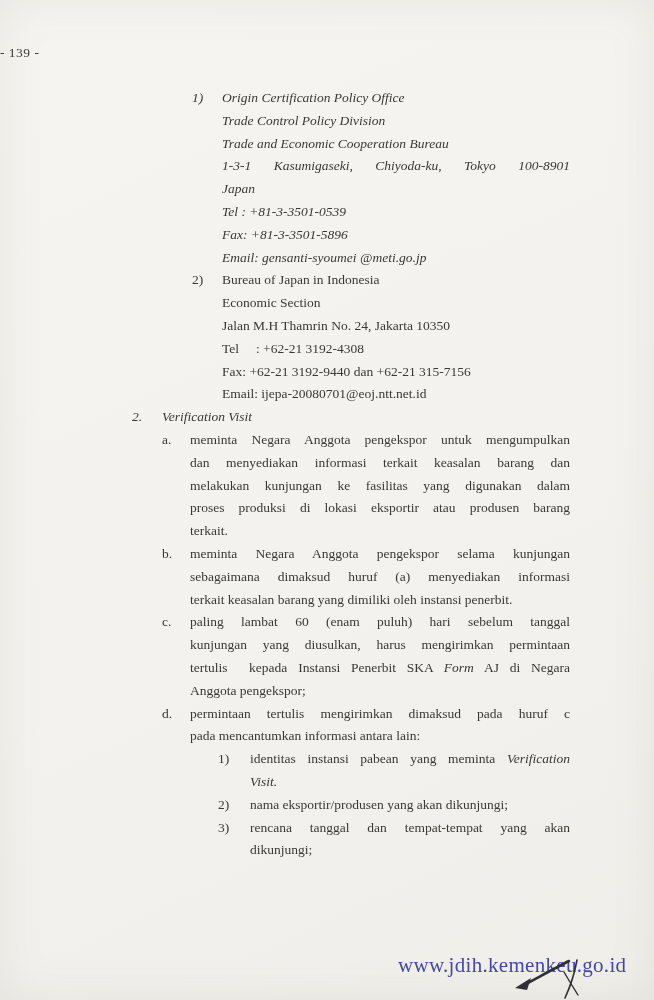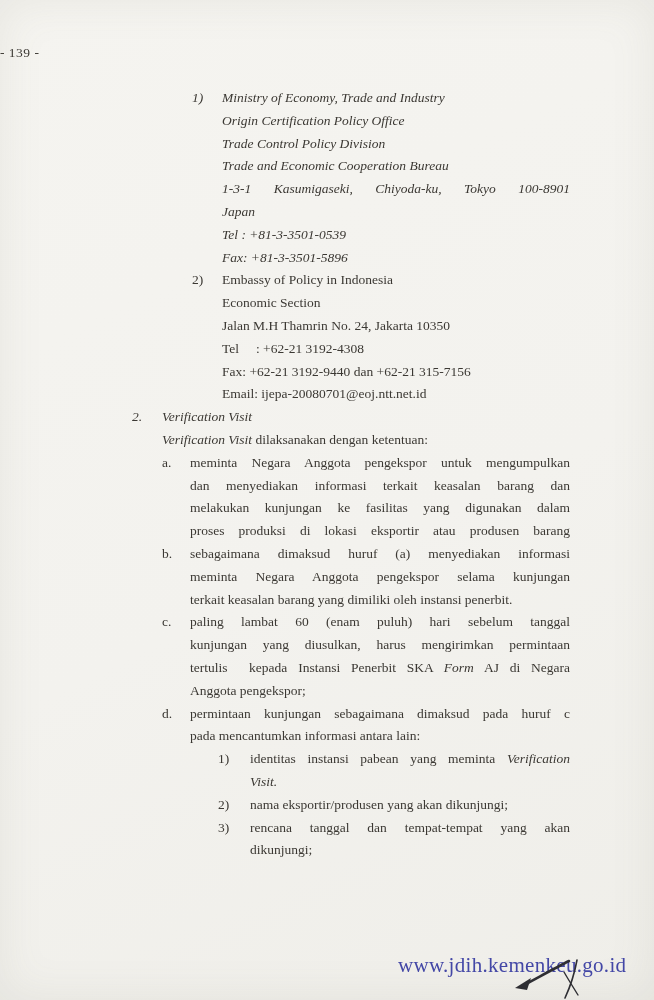--- a/index.html
+++ b/index.html
@@ -43,84 +43,84 @@
 
 <div class="page">
 
   <div class="pagenum">- 139 -</div>
 
   <div class="content">
 
     <div class="c-row">
       <div class="c-marker it">1)</div>
       <div class="c-body it">
-        <div>Ministry of Economy, Trade and Industry</div>
         <div>Origin Certification Policy Office</div>
         <div>Trade Control Policy Division</div>
         <div>Trade and Economic Cooperation Bureau</div>
         <div class="fj">1-3-1 Kasumigaseki, Chiyoda-ku, Tokyo 100-8901</div>
         <div>Japan</div>
         <div>Tel : +81-3-3501-0539</div>
         <div>Fax: +81-3-3501-5896</div>
+        <div>Email: gensanti-syoumei @meti.go.jp</div>
       </div>
     </div>
 
     <div class="c-row">
       <div class="c-marker">2)</div>
       <div class="c-body">
-        <div>Embassy of Policy in Indonesia</div>
+        <div>Bureau of Japan in Indonesia</div>
         <div>Economic Section</div>
         <div>Jalan M.H Thamrin No. 24, Jakarta 10350</div>
         <div>Tel&nbsp;&nbsp;&nbsp;&nbsp;&nbsp;: +62-21 3192-4308</div>
         <div>Fax: +62-21 3192-9440 dan +62-21 315-7156</div>
         <div>Email: ijepa-20080701@eoj.ntt.net.id</div>
       </div>
     </div>
 
     <div class="s-row">
       <div class="s-marker">2.</div>
       <div class="s-body">
 
         <div class="it">Verification Visit</div>
 
-        <div><span class="it">Verification Visit</span><span> dilaksanakan dengan ketentuan:</span></div>
 
         <div class="item">
           <div class="im">a.</div>
           <div class="ib">
             <div class="fj">meminta Negara Anggota pengekspor untuk mengumpulkan</div>
             <div class="fj">dan menyediakan informasi terkait keasalan barang dan</div>
             <div class="fj">melakukan kunjungan ke fasilitas yang digunakan dalam</div>
             <div class="fj">proses produksi di lokasi eksportir atau produsen barang</div>
+            <div>terkait.</div>
           </div>
         </div>
 
         <div class="item">
           <div class="im">b.</div>
           <div class="ib">
+            <div class="fj">meminta Negara Anggota pengekspor selama kunjungan</div>
             <div class="fj">sebagaimana dimaksud huruf (a) menyediakan informasi</div>
-            <div class="fj">meminta Negara Anggota pengekspor selama kunjungan</div>
             <div>terkait keasalan barang yang dimiliki oleh instansi penerbit.</div>
           </div>
         </div>
 
         <div class="item">
           <div class="im">c.</div>
           <div class="ib">
             <div class="fj">paling lambat 60 (enam puluh) hari sebelum tanggal</div>
             <div class="fj">kunjungan yang diusulkan, harus mengirimkan permintaan</div>
             <div class="fj"><span>tertulis &nbsp;kepada Instansi Penerbit SKA </span><span class="it">Form</span><span> AJ di Negara</span></div>
             <div>Anggota pengekspor;</div>
           </div>
         </div>
 
         <div class="item">
           <div class="im">d.</div>
           <div class="ib">
-            <div class="fj">permintaan kunjungan sebagaimana dimaksud pada huruf c</div>
+            <div class="fj">permintaan tertulis mengirimkan dimaksud pada huruf c</div>
             <div>pada mencantumkan informasi antara lain:</div>
 
             <div class="sub">
               <div class="sm">1)</div>
               <div class="sb">
                 <div class="fj"><span>identitas instansi pabean yang meminta </span><span class="it">Verification</span></div>
                 <div class="it">Visit.</div>
               </div>
             </div>
 

